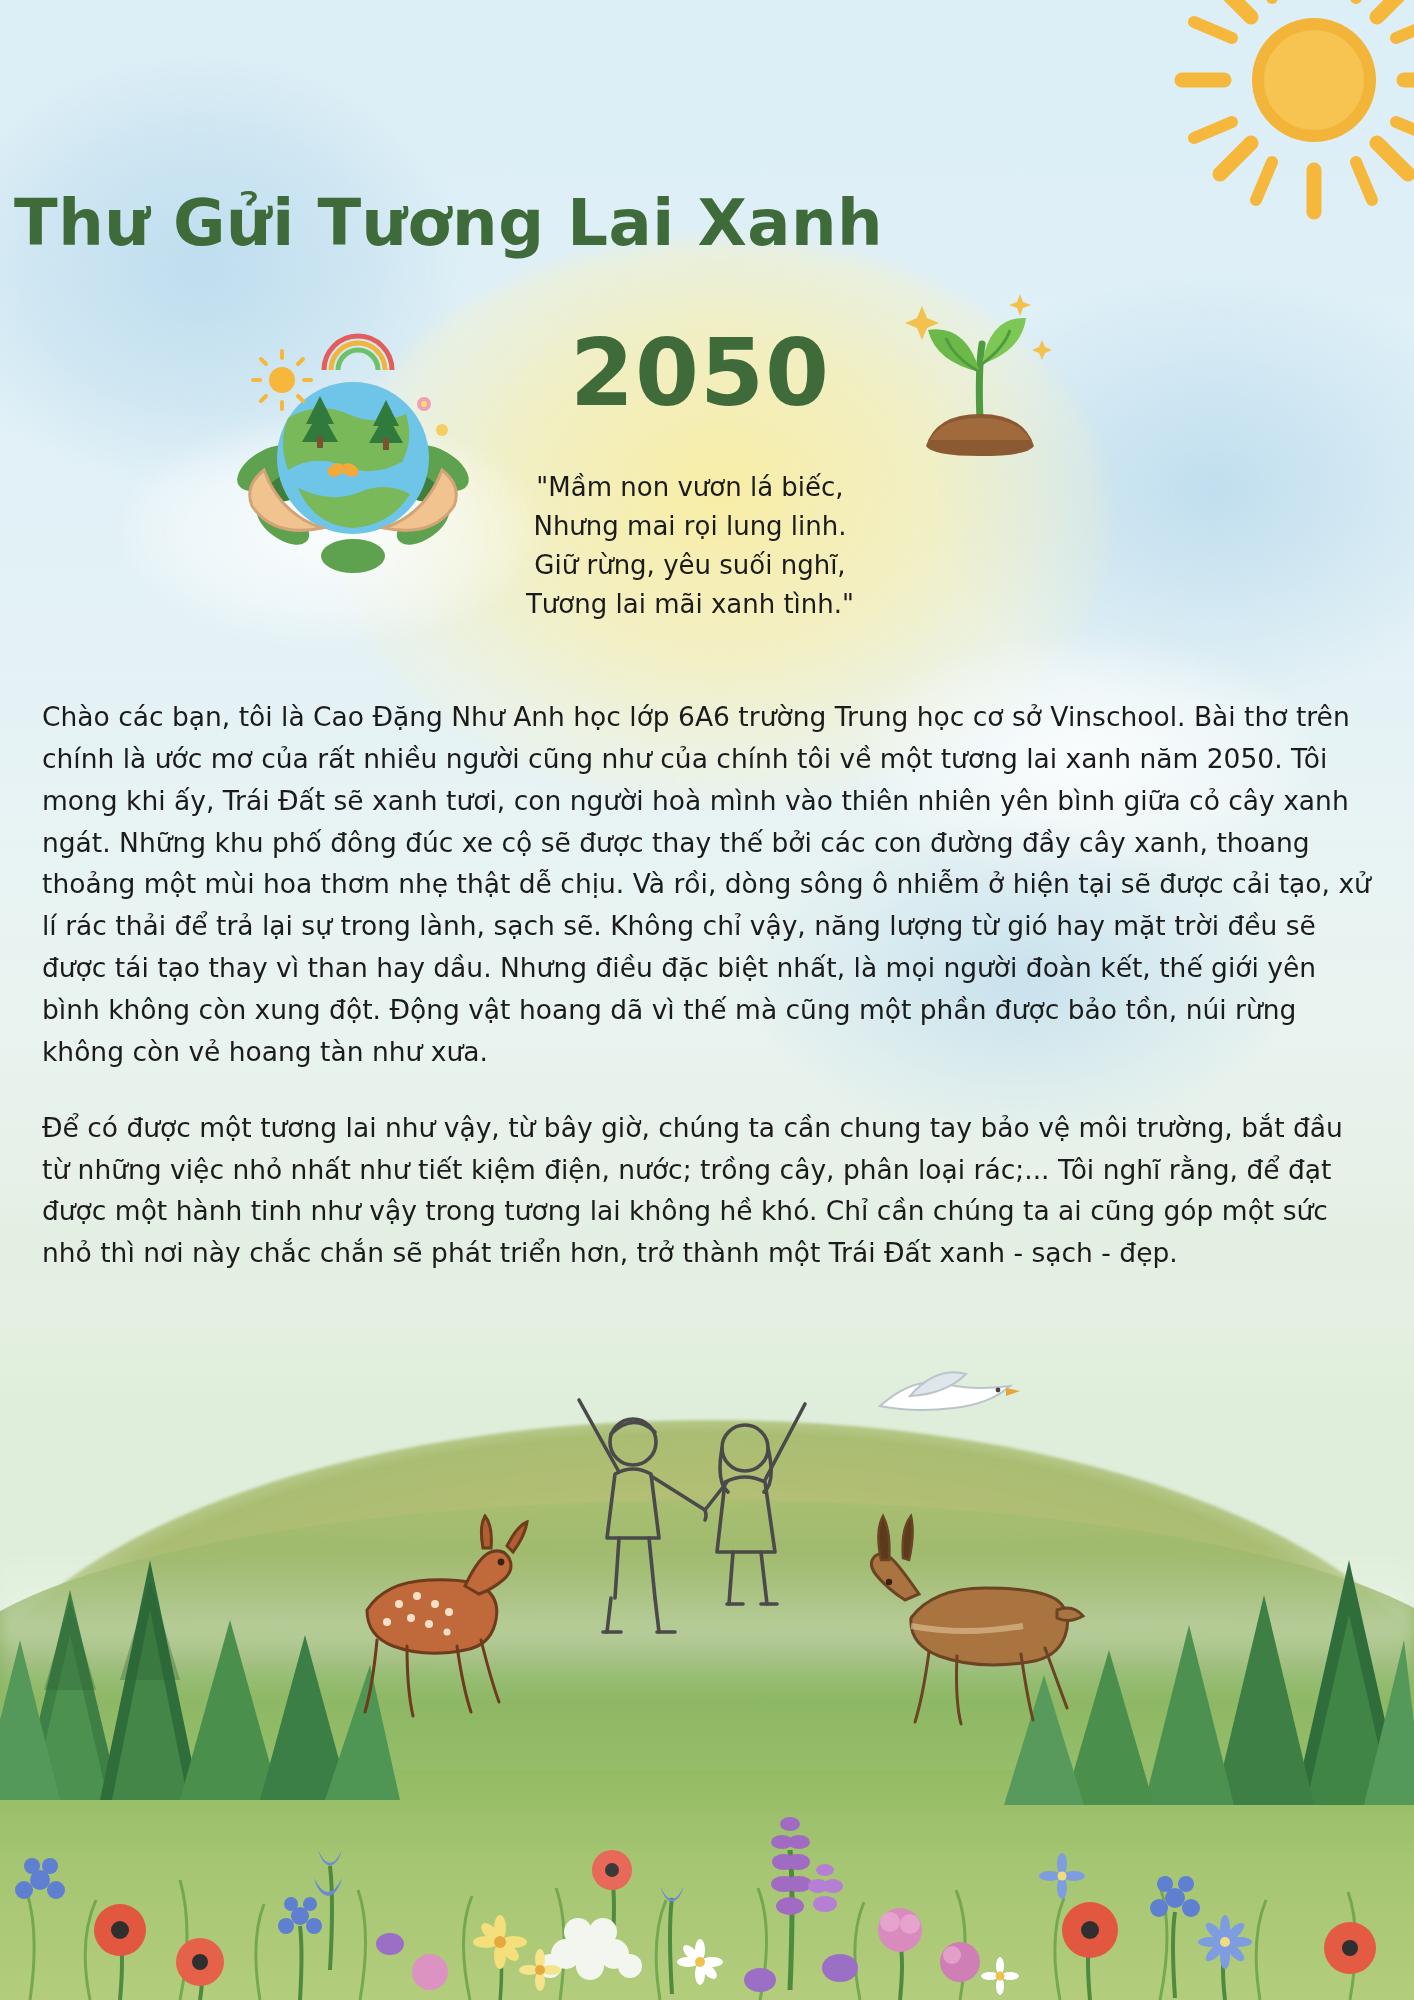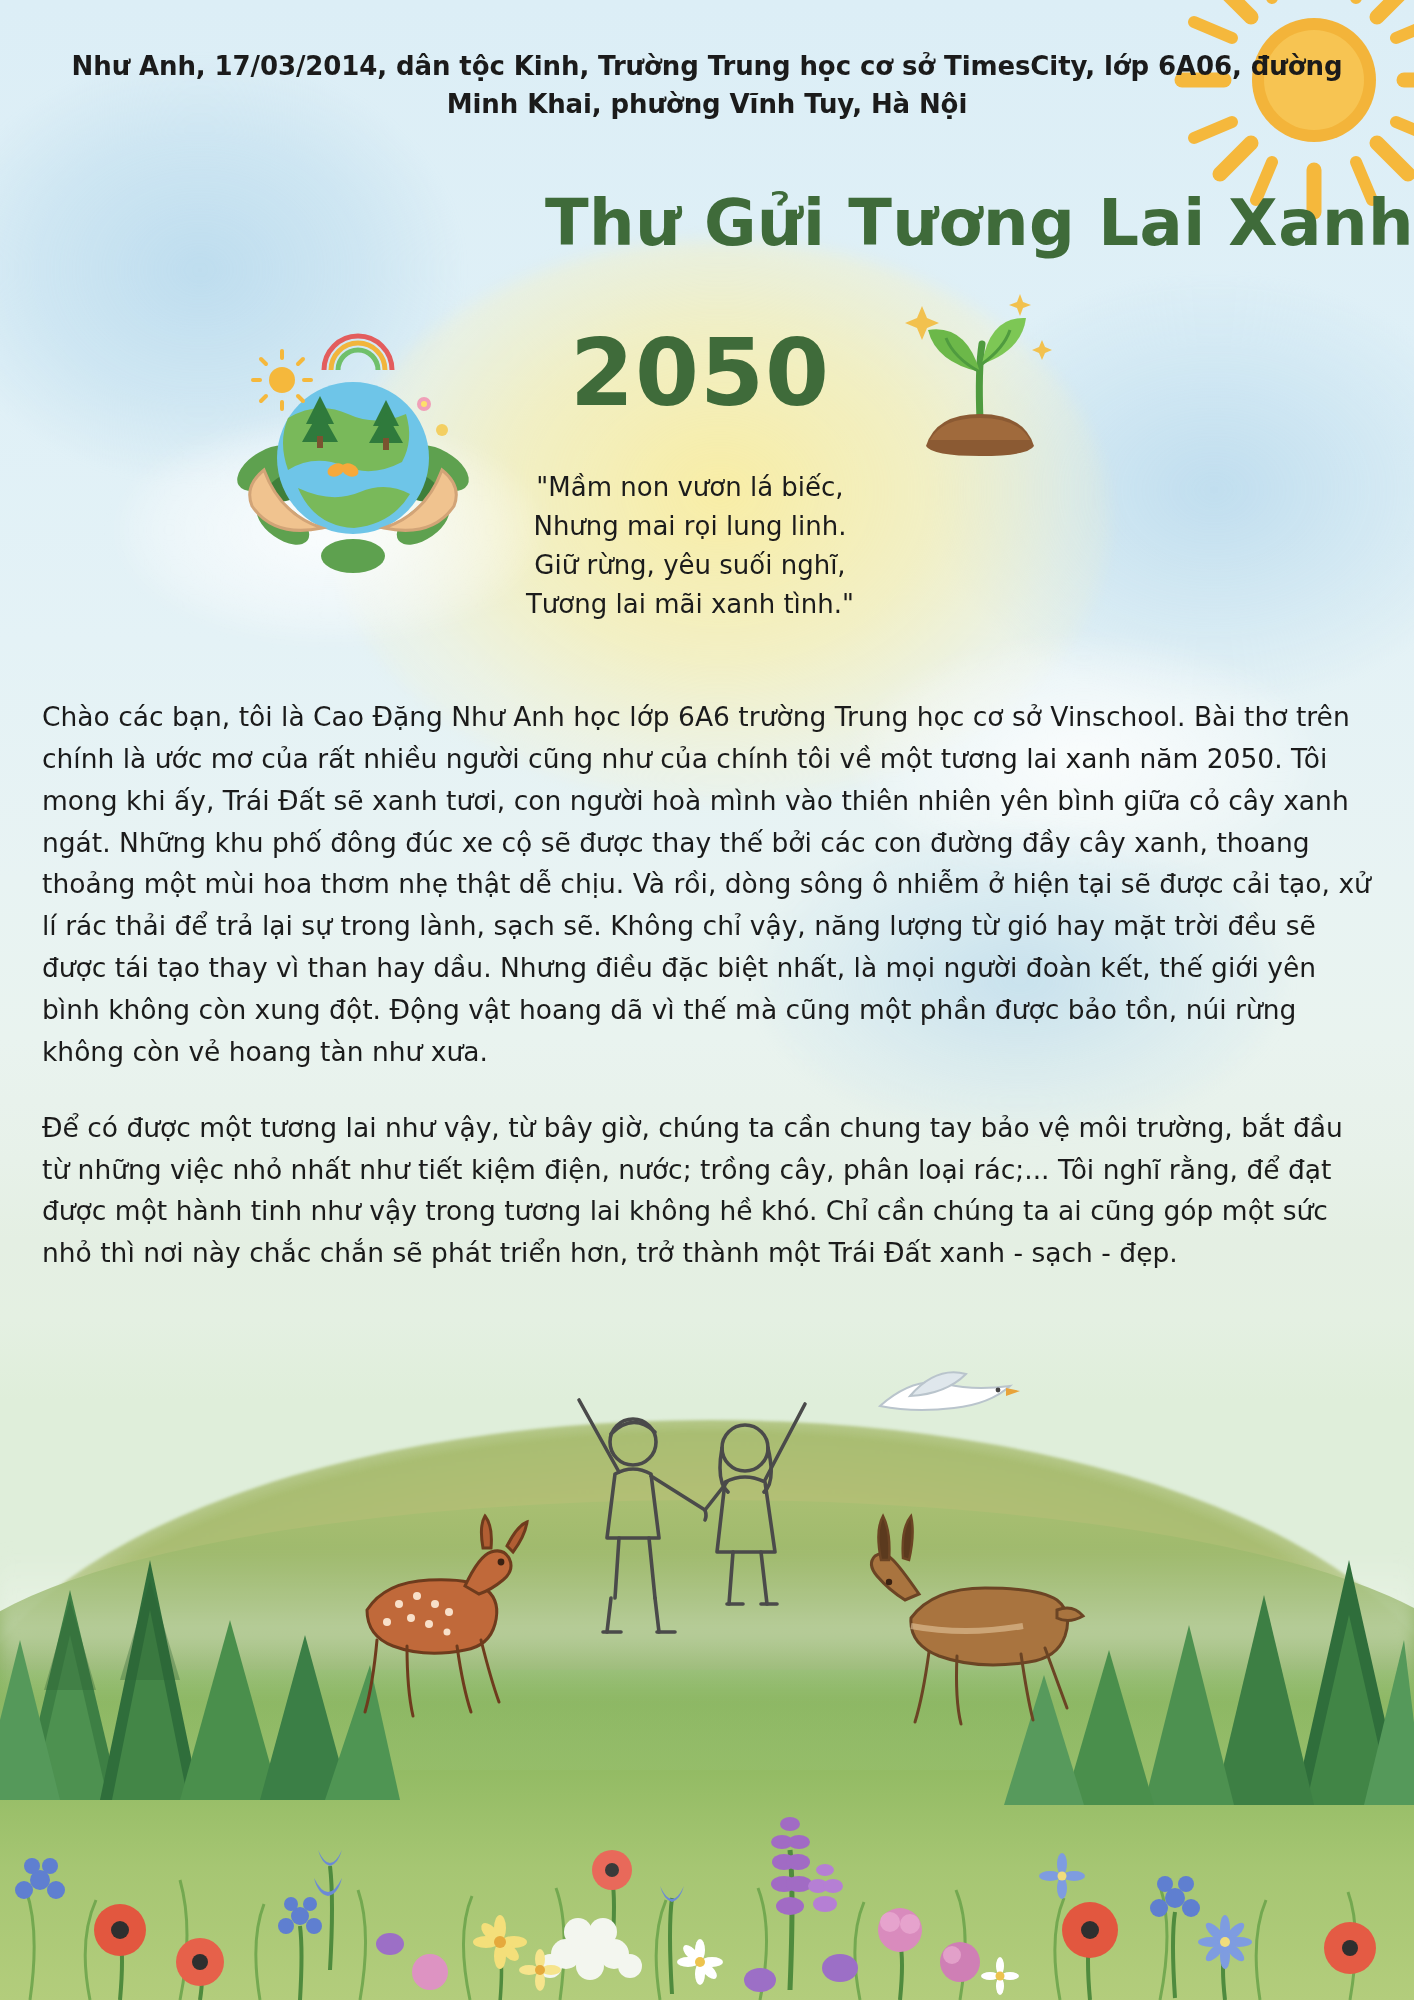--- a/index.html
+++ b/index.html
@@ -86,21 +86,21 @@
     font-size: 26px;
     line-height: 1.45;
     color: #1b1b1b;
     padding: 0 70px;
     letter-spacing: -0.1px;
   }
 
   .title {
     position: absolute;
     left: 0; right: 0; top: 186px;
-    text-align: right;
+    text-align: left;
     font-size: 64px;
     font-weight: bold;
     color: #3f6b3a;
     letter-spacing: 0.5px;
     margin-left: 14px;
   }
 
   .year {
     position: absolute;
     left: 540px; top: 320px;
@@ -210,21 +210,20 @@
         <line x1="272" y1="192" x2="310" y2="208" stroke-width="12"></line>
         <line x1="232" y1="232" x2="248" y2="270" stroke-width="12"></line>
         <line x1="148" y1="232" x2="132" y2="270" stroke-width="12"></line>
         <line x1="108" y1="192" x2="70" y2="208" stroke-width="12"></line>
         <line x1="108" y1="108" x2="70" y2="92" stroke-width="12"></line>
         <line x1="148" y1="68" x2="132" y2="30" stroke-width="12"></line>
       </g>
     </svg>
   </div>
 
-  <div class="header-line">Như Anh, 17/03/2014, dân tộc Kinh, Trường Trung học cơ sở TimesCity, lớp 6A06, đường Minh Khai, phường Vĩnh Tuy, Hà Nội</div>
 
   <div class="title">Thư Gửi Tương Lai Xanh</div>
 
   <div class="year">2050</div>
 
   <div class="earth-wrap">
     <svg viewBox="0 0 250 270" width="250" height="270">
 
       <g fill="#5ea14f">
         <ellipse cx="40" cy="150" rx="34" ry="18" transform="rotate(-30 40 150)"></ellipse>

